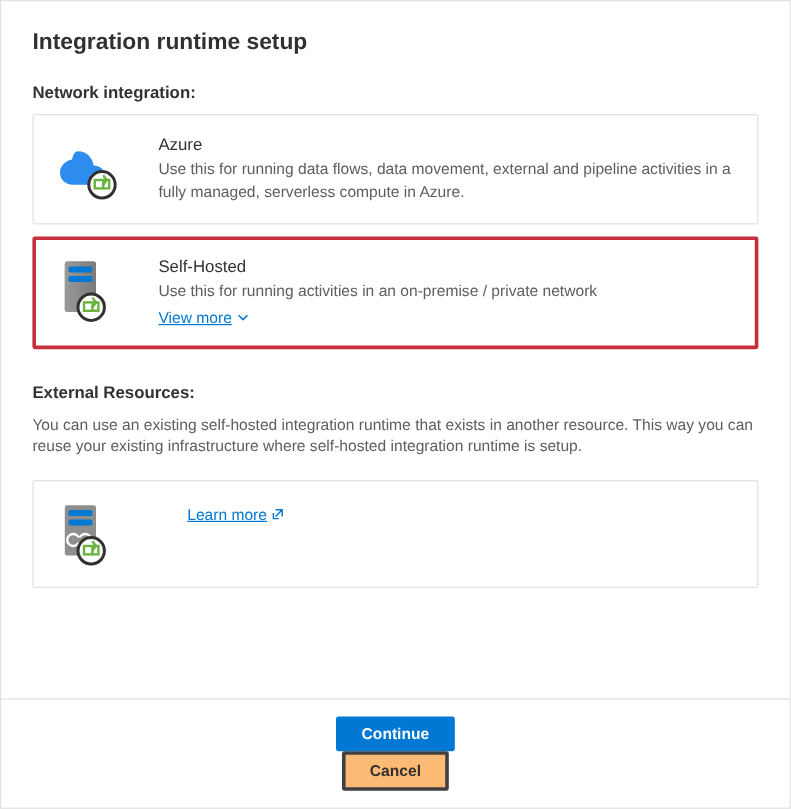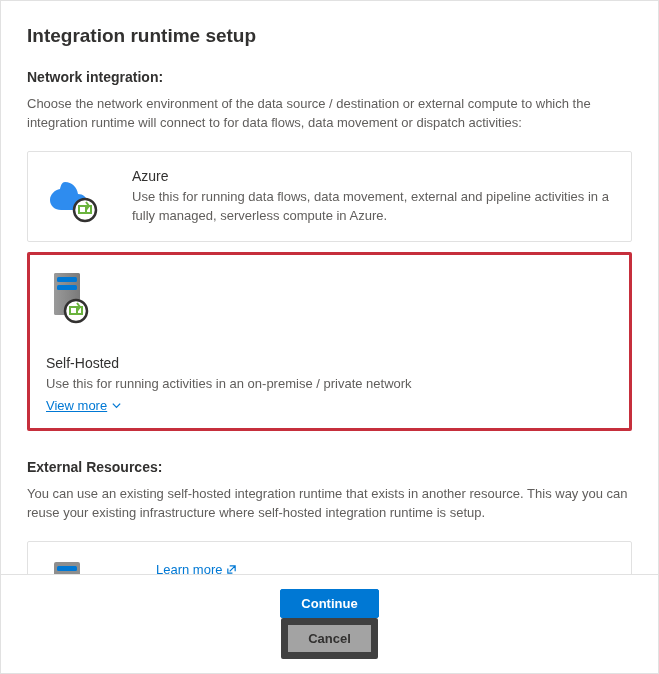--- a/index.html
+++ b/index.html
@@ -42,21 +42,20 @@
       display: flex;
       gap: 30px;
       align-items: flex-start;
       margin-bottom: 10px;
       cursor: pointer;
       background: #fff;
     }
     .option.selected {
       border: 3px solid #c62f3c;
       padding: 14px 16px 14px 16px;
-      flex-direction: column;
     }
     .option.last { margin-bottom: 28px; }
     .icon-wrap {
       width: 56px;
       height: 56px;
       flex-shrink: 0;
       display: flex;
       align-items: center;
       justify-content: center;
       position: relative;
@@ -98,34 +97,33 @@
       border-radius: 2px;
       cursor: pointer;
       font-family: inherit;
     }
     .btn-primary {
       background: #0078d4;
       color: #fff;
       border: 1px solid #0078d4;
     }
     .btn-secondary {
-      background: #a3a3a3;
-      color: #323130;
-      border: 7px solid #404040;
+      background: #fdba74;
+      color: #323130;
+      border: 3px solid #404040;
     }
     svg { display: block; }
   </style>
 </head>
 <body>
 
 <div class="content">
   <h1 class="page-title">Integration runtime setup</h1>
 
   <div class="section-heading">Network integration:</div>
-  <div class="section-desc">Choose the network environment of the data source / destination or external compute to which the integration runtime will connect to for data flows, data movement or dispatch activities:</div>
 
   <div class="option">
     <div class="icon-wrap">
       <svg width="56" height="56" viewBox="0 0 56 56">
         <path d="M19 14c7 0 12 5 13 12 5 0 9 3 9 8 0 5-4 8-9 8H15c-6 0-11-4-11-10 0-6 5-10 10-11 1-4 2-7 5-7z" fill="#2e8cef"></path>
         <circle cx="39" cy="42" r="11" fill="#fff" stroke="#323130" stroke-width="2.5"></circle>
         <rect x="33" y="38" width="7" height="7" fill="none" stroke="#6ab33e" stroke-width="2"></rect>
         <path d="M40 38 h5 v7 h-5" fill="none" stroke="#6ab33e" stroke-width="2"></path>
         <path d="M40 34 l3 4 l-3 4" fill="none" stroke="#6ab33e" stroke-width="2"></path>
       </svg>

